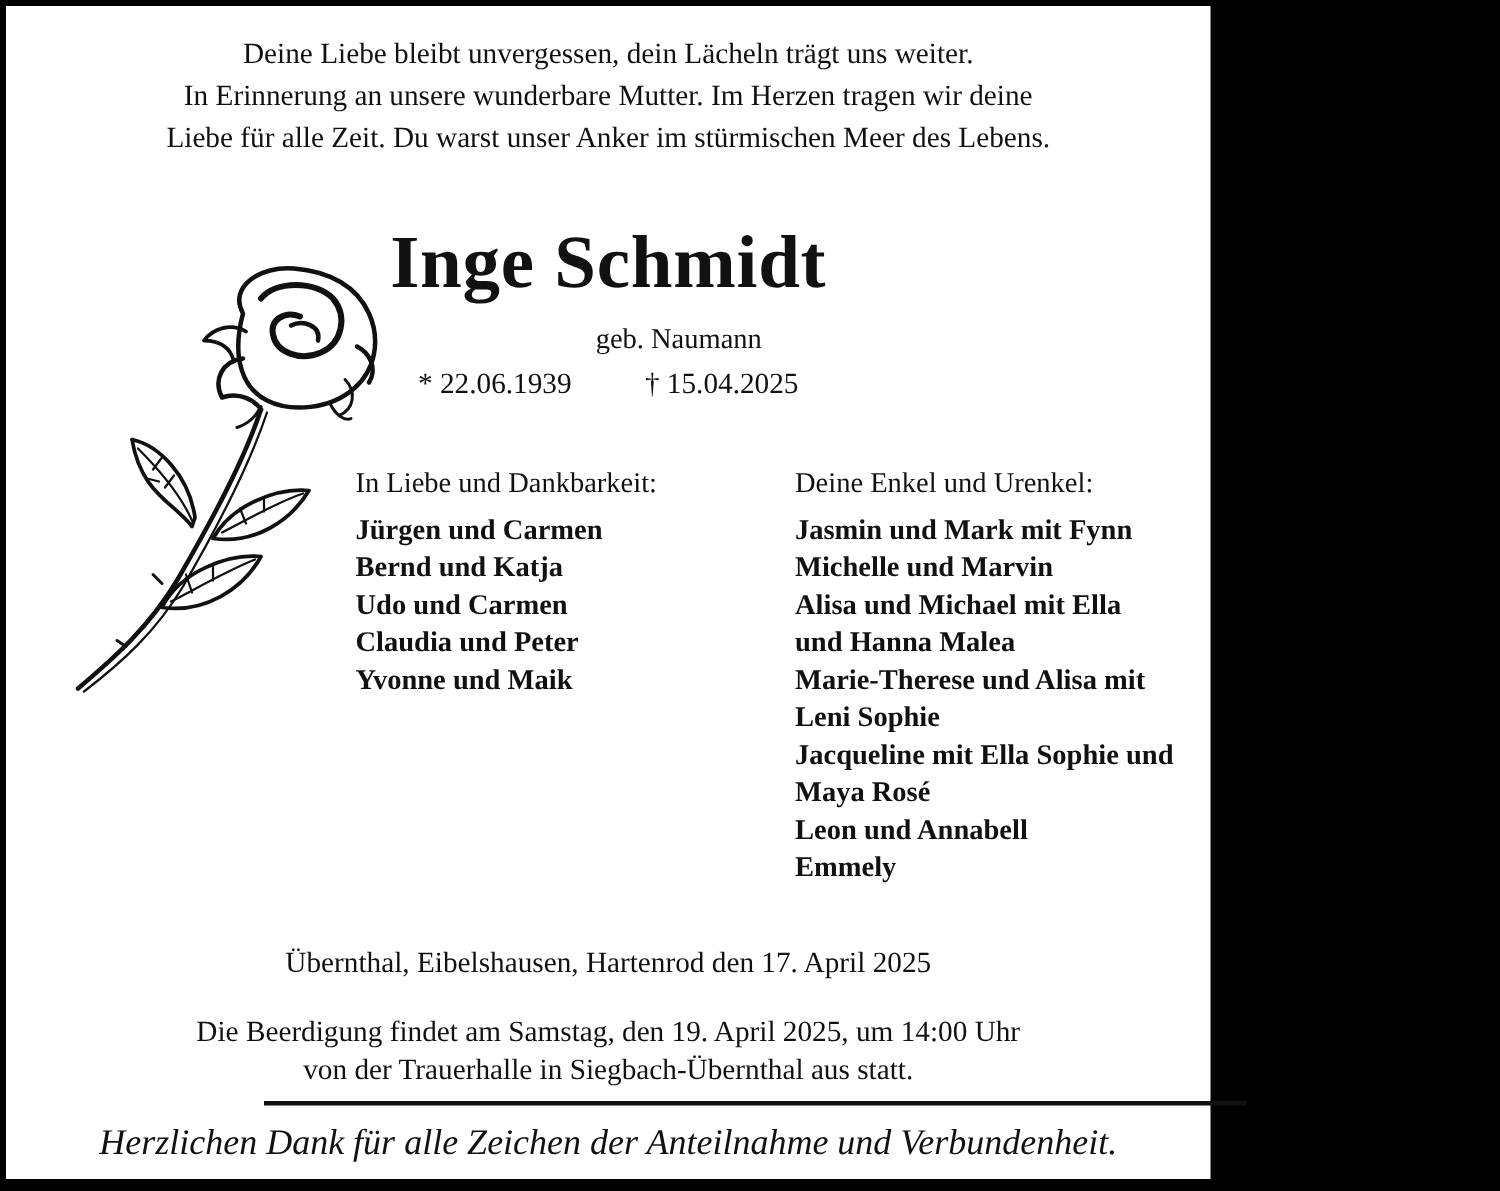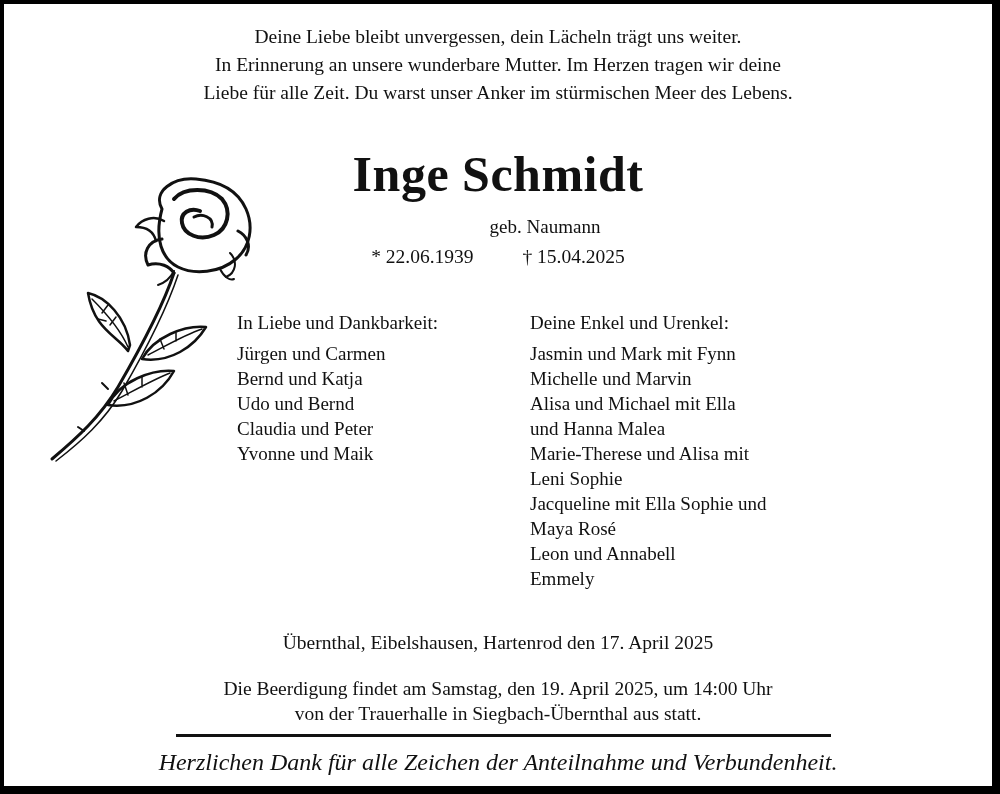--- a/index.html
+++ b/index.html
@@ -1,32 +1,32 @@
 <!DOCTYPE html>
 <html><head>
   <meta charset="utf-8">
   <style>
     html, body { margin: 0; padding: 0; background: #000; }
     body { width: 1000px; height: 794px; position: relative; overflow: hidden; }
     .frame {
-      position: absolute; left: 4px; top: 4px; width: 988px; height: 782px;
+      position: absolute; left: 4px; top: 4px; width: 803px; height: 782px;
       background: #fff; color: #111;
       font-family: "Liberation Serif", "DejaVu Serif", serif;
     }
     .center { position: absolute; left: 0; width: 100%; text-align: center; }
     .intro { top: 19px; font-size: 19.5px; line-height: 28px; }
     .intro div { white-space: nowrap; }
     .name { top: 140px; font-size: 50px; font-weight: bold; letter-spacing: 0.5px; line-height: 60px; }
     .maiden { top: 212px; font-size: 19px; padding-left: 47px; }
     .dates { top: 242px; font-size: 19.5px; }
     .dates span { display: inline-block; }
     .dates .birth { margin-right: 44px; }
     .col { position: absolute; font-size: 19px; }
     .col .head { line-height: 25px; margin-bottom: 6px; }
-    .col .names div { font-weight: normal; line-height: 25px; white-space: nowrap; }
+    .col .names div { font-weight: bold; line-height: 25px; white-space: nowrap; }
     .col-left { left: 233px; top: 306px; }
     .col-right { left: 526px; top: 306px; }
     .place { top: 628px; font-size: 19.5px; }
     .funeral { top: 672px; font-size: 19.5px; line-height: 25px; }
     .rule { position: absolute; left: 172px; top: 730px; width: 655px; height: 3px; background: #111; }
     .thanks { top: 745px; font-size: 24px; font-style: italic; }
     .rose { position: absolute; left: 20px; top: 165px; width: 240px; height: 300px; }
   </style>
 </head>
 <body>
@@ -72,21 +72,21 @@
   <div class="center dates">
     <span class="birth">* 22.06.1939</span>
     <span class="death">† 15.04.2025</span>
   </div>
 
   <div class="col col-left">
     <div class="head">In Liebe und Dankbarkeit:</div>
     <div class="names">
       <div>Jürgen und Carmen</div>
       <div>Bernd und Katja</div>
-      <div>Udo und Bernd</div>
+      <div>Udo und Carmen</div>
       <div>Claudia und Peter</div>
       <div>Yvonne und Maik</div>
     </div>
   </div>
 
   <div class="col col-right">
     <div class="head">Deine Enkel und Urenkel:</div>
     <div class="names">
       <div>Jasmin und Mark mit Fynn</div>
       <div>Michelle und Marvin</div>

